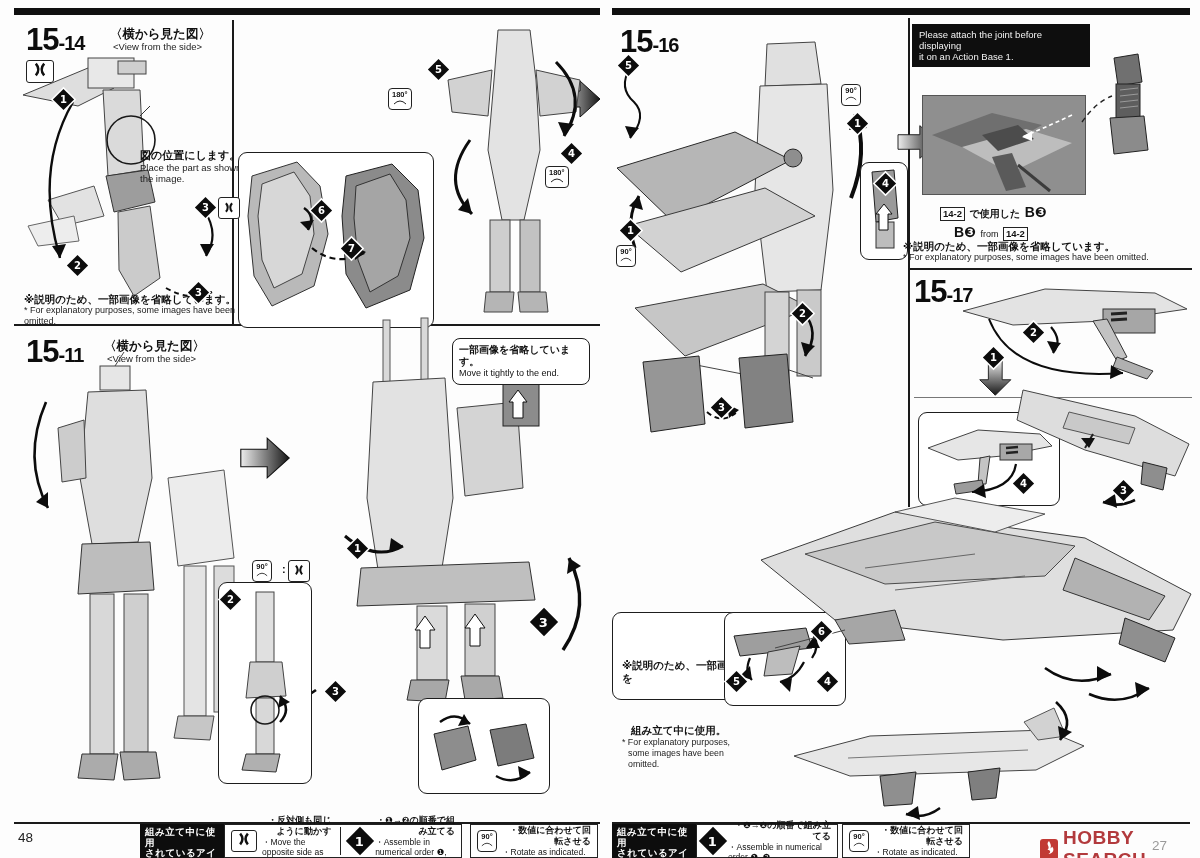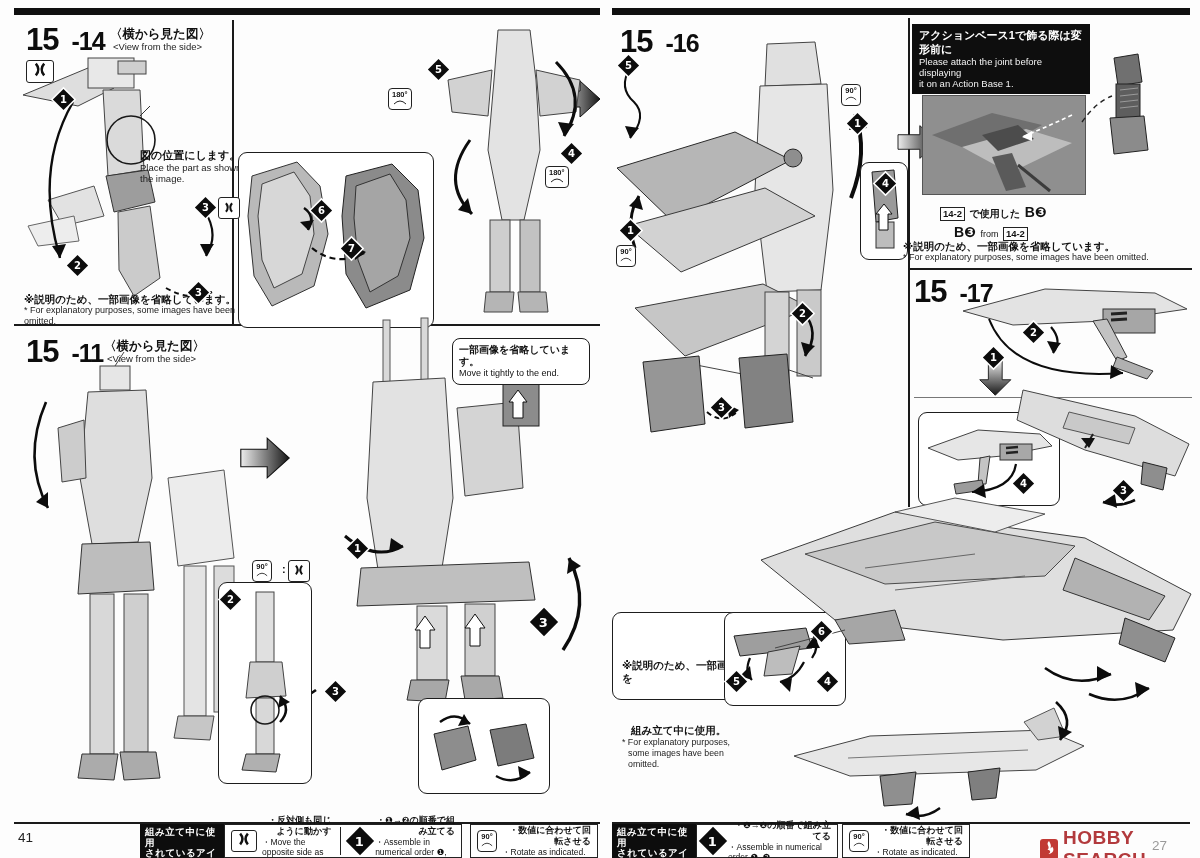--- a/index.html
+++ b/index.html
@@ -8,21 +8,21 @@
   #canvas { position:relative; width:1200px; height:858px; background:#fdfdfd; overflow:hidden; }
 
   .abs { position:absolute; }
   .bar { position:absolute; background:#101010; }
   .vline { position:absolute; background:#1a1a1a; width:2px; }
   .hline { position:absolute; background:#1a1a1a; height:2px; }
   .thinline { position:absolute; background:#777; height:1px; }
 
   .stepnum { position:absolute; font-weight:bold; letter-spacing:-1px; color:#0d0d0d; line-height:1; }
   .stepnum .big { font-size:31px; }
-  .stepnum .small { font-size:25px;margin-left:13px; }
+  .stepnum .small { font-size:20px; }
 
   .viewlabel-jp { position:absolute; font-size:12.5px; font-weight:bold; }
   .viewlabel-en { position:absolute; font-size:9.5px; color:#222; }
 
   .note-jp { font-size:11px; font-weight:bold; line-height:13px;margin-top:39px; }
   .note-en { font-size:9.5px; line-height:11px; color:#1c1c1c; }
 
   .footnote { position:absolute; }
   .footnote .jp { font-size:10.5px; font-weight:bold; line-height:12px; }
   .footnote .en { font-size:9px; line-height:10.5px; color:#1b1b1b; }
@@ -368,21 +368,20 @@
     <defs>
         <linearGradient id="g3" x1="0" y1="0" x2="1" y2="0">
           <stop offset="0" stop-color="#ececec"></stop>
           <stop offset="1" stop-color="#161616"></stop>
         </linearGradient>
       </defs>
     <polygon points="0,12 24,12 24,2 44,20 24,38 24,28 0,28" fill="url(#g3)" stroke="#111"></polygon>
   </svg>
 
   <div class="blackbox" style="left:912px;top:24px;width:178px">
-    <div class="jp">アクションベース1で飾る際は変形前に</div>
     <div class="en">Please attach the joint before displaying</div>
     <div class="en">it on an Action Base 1.</div>
   </div>
 
   <div class="photo" style="left:922px;top:95px;width:164px;height:100px"></div>
   <svg class="illu" style="left:922px;top:95px" width="164" height="100" viewBox="0 0 164 100">
     <polygon points="10,40 70,18 120,30 64,62" fill="#6f6f6f"></polygon>
     <polygon points="40,52 104,34 150,48 88,78" fill="#bdbdbd"></polygon>
     <polygon points="60,40 96,30 112,44 76,56" fill="#4c4c4c"></polygon>
     <polygon points="70,62 90,58 104,92 84,96" fill="#5a5a5a"></polygon>
@@ -592,21 +591,21 @@
   <div class="f-item" style="left:842px;top:824px;width:128px;height:34px">
     <span class="roticon" style="position:static"><span>90°</span><svg width="12" height="5" viewBox="0 0 14 5">
           <path d="M1 4 Q7 -2 13 4" stroke="#222" fill="none"></path>
         </svg></span>
     <span class="txt">
       <div class="jp">・数値に合わせて回転させる</div>
       <div class="en">・Rotate as indicated.</div>
     </span>
   </div>
 
-  <div class="pagenum" style="left:18px;top:830px">41</div>
+  <div class="pagenum" style="left:18px;top:830px">48</div>
   <div class="pagenum" style="left:1152px;top:838px;color:#9a9a9a">27</div>
   <div class="logo" style="left:1040px;top:827px">
     <span class="sq">
       <svg width="14" height="16" viewBox="0 0 14 16">
           <path d="M7 0 C3 4 9 5 5.5 9 C8 8.5 9.5 11 6.5 13 C11 12.5 13 8.5 10 5.5 C9.5 7 8.5 7.2 8.5 7.2 C9.6 4 8 2 7 0 Z" fill="#fff"></path>
         </svg>
     </span>
     <span class="txt">HOBBY SEARCH</span>
   </div>
 

